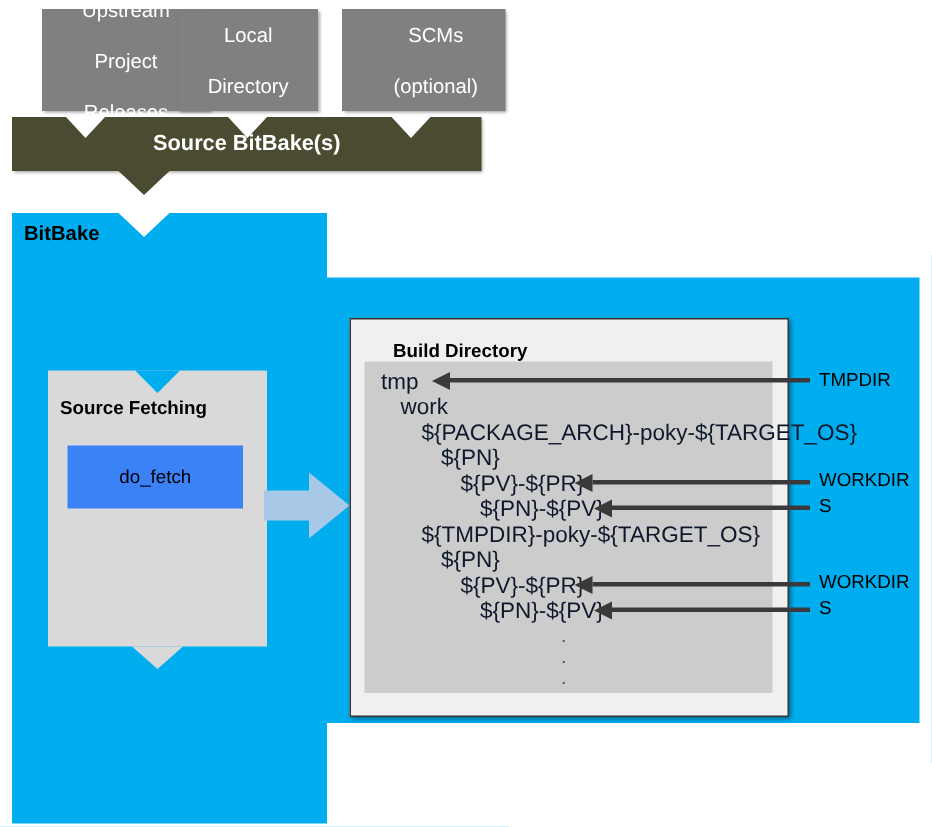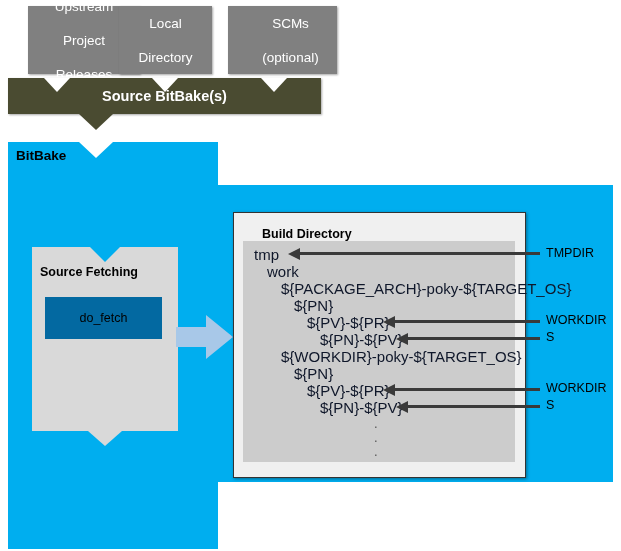--- a/index.html
+++ b/index.html
@@ -95,21 +95,21 @@
   }
   .fetch-title {
     position: absolute;
     font-size: 12.5px;
     font-weight: bold;
     color: #000000;
     z-index: 9;
   }
   .task-box {
     position: absolute;
-    background: #0369a1;
+    background: #3b82f6;
     color: #000000;
     font-size: 12.5px;
     display: flex;
     align-items: center;
     justify-content: center;
     z-index: 9;
   }
   
   .notch-fetch-top {
     position: absolute;
@@ -255,21 +255,21 @@
   <div class="build-title" style="left:262px; top:227px;">Build Directory</div>
 
   <div class="tree-area" style="left:243px; top:241px; width:272px; height:221px;"></div>
 
   <div class="tree-line" style="left:254px; top:246px;">tmp</div>
   <div class="tree-line" style="left:267px; top:263px;">work</div>
   <div class="tree-line" style="left:281px; top:280px;">${PACKAGE_ARCH}-poky-${TARGET_OS}</div>
   <div class="tree-line" style="left:294px; top:297px;">${PN}</div>
   <div class="tree-line" style="left:307px; top:314px;">${PV}-${PR}</div>
   <div class="tree-line" style="left:320px; top:331px;">${PN}-${PV}</div>
-  <div class="tree-line" style="left:281px; top:348px;">${WORKDIR}-poky-${TARGET_OS}</div>
+  <div class="tree-line" style="left:281px; top:348px;">${TMPDIR}-poky-${TARGET_OS}</div>
   <div class="tree-line" style="left:294px; top:365px;">${PN}</div>
   <div class="tree-line" style="left:307px; top:382px;">${PV}-${PR}</div>
   <div class="tree-line" style="left:320px; top:399px;">${PN}-${PV}</div>
 
   <div class="tree-dot" style="left:374px; top:416px;">.</div>
   <div class="tree-dot" style="left:374px; top:430px;">.</div>
   <div class="tree-dot" style="left:374px; top:444px;">.</div>
 
   <div class="ptr-head" style="left:288px; top:248px;"></div>
   <div class="ptr-line" style="left:300px; top:252px; width:240px;"></div>

